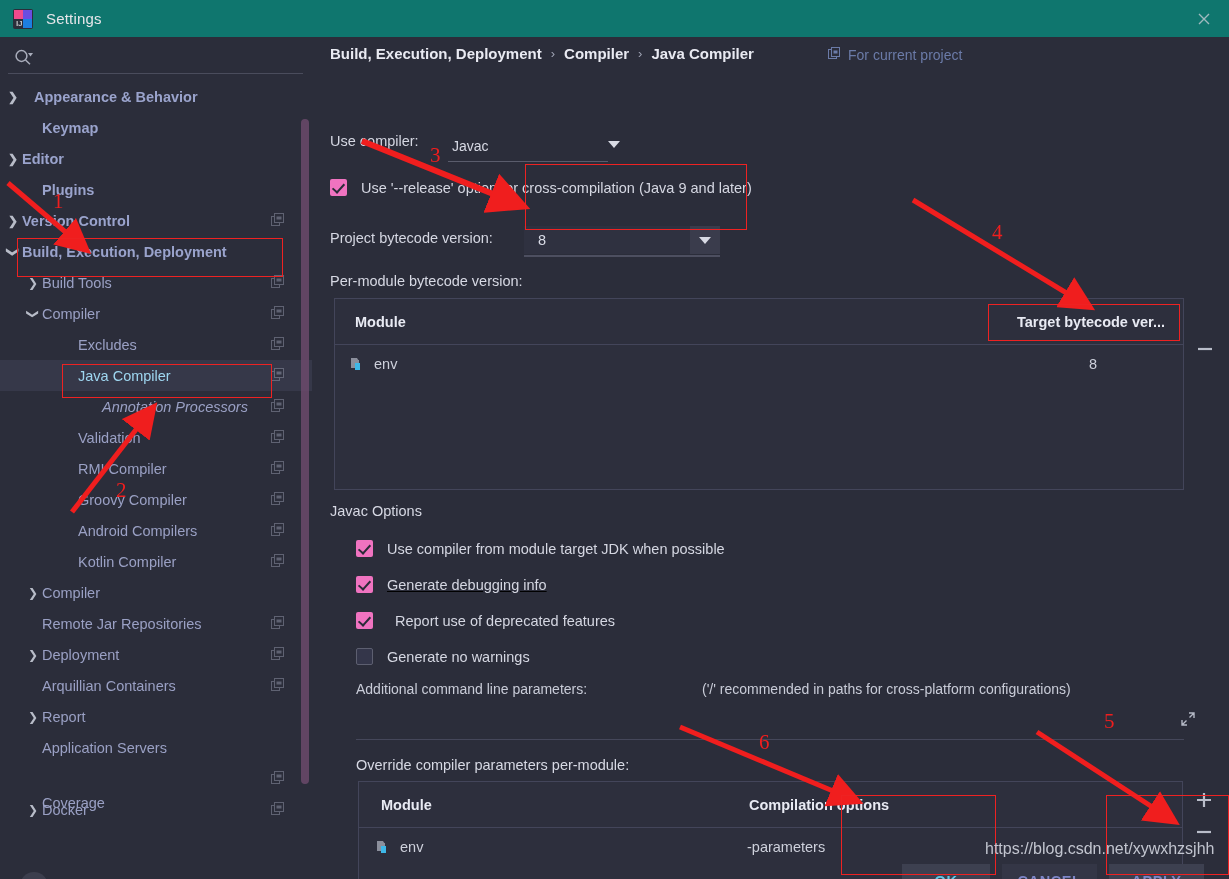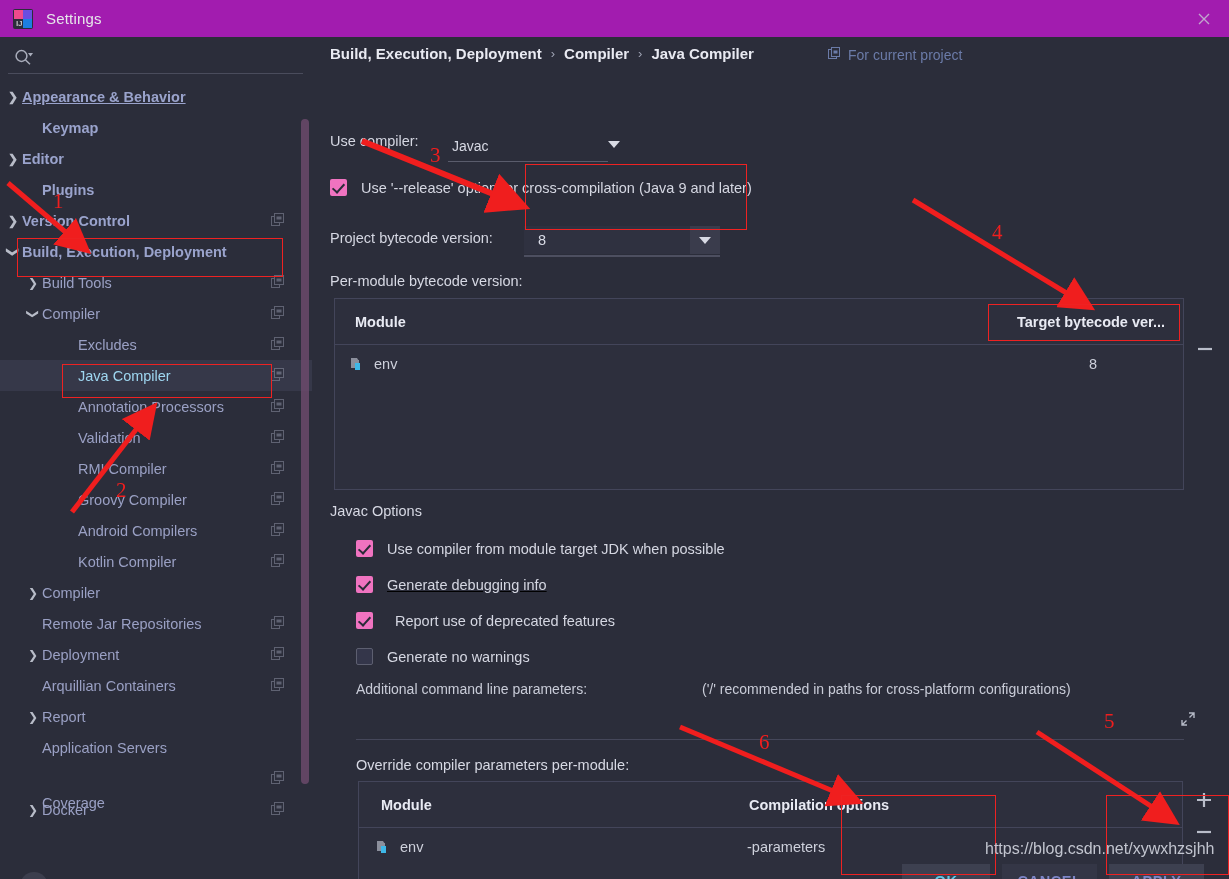--- a/index.html
+++ b/index.html
@@ -7,21 +7,21 @@
     width: 1229px; height: 879px;
     background: #2b2d3a;
     font-family: "Liberation Sans", sans-serif;
     overflow: hidden;
   }
   #root { position: relative; width: 1229px; height: 879px; background: #2b2d3a; }
 
   
   .titlebar {
     position: absolute; left: 0; top: 0; width: 1229px; height: 37px;
-    background: #a21caf;
+    background: #0f766e;
     display: flex; align-items: center;
   }
   .tb-logo { width: 22px; height: 22px; margin-left: 12px; position: relative; }
   .tb-title {
     margin-left: 12px; color: #e6e6ea; font-size: 15px; letter-spacing: .2px;
   }
   .tb-close {
     position: absolute; right: 0; top: 0; width: 50px; height: 37px;
     display: flex; align-items: center; justify-content: center;
   }
@@ -210,21 +210,21 @@
           <path d="M14 4 l5 0 l-2.5 3.6z" fill="#a9adbb"></path>
         </svg>
       </span>
       <input class="search-input" value="" placeholder="" style="">
       <div class="search-underline"></div>
     </div>
 
     <div class="tree" id="tree">
         <div class="titem bold">
           <span class="arrow" style="left: 6px;">❯</span>
-          <span class="tlabel" style="margin-left: 22px; text-decoration: underline;">Appearance &amp; Behavior</span>
+          <span class="tlabel" style="margin-left: 34px;">Appearance &amp; Behavior</span>
         </div>
         <div class="titem bold">
           <span class="tlabel" style="margin-left: 42px;">Keymap</span>
         </div>
         <div class="titem bold">
           <span class="arrow" style="left: 6px;">❯</span>
           <span class="tlabel" style="margin-left: 22px;">Editor</span>
         </div>
         <div class="titem bold">
           <span class="tlabel" style="margin-left: 42px;">Plugins</span>
@@ -270,21 +270,21 @@
         </div>
         <div class="titem selected">
           <span class="tlabel" style="margin-left: 78px;">Java Compiler</span>
           <span class="copy-ico"><svg width="14" height="14" viewBox="0 0 14 14">
               <rect x="0.5" y="3.5" width="8" height="9" stroke="#8a8ea0" fill="none"></rect>
               <rect x="3.5" y="0.5" width="9" height="9" stroke="#8a8ea0" fill="#2b2d3a"></rect>
               <rect x="5.5" y="3.5" width="5" height="3" fill="#8a8ea0"></rect>
             </svg></span>
         </div>
         <div class="titem">
-          <span class="tlabel" style="margin-left: 78px;">Annotation Processors</span>
+          <span class="tlabel" style="margin-left: 102px; font-style: italic;">Annotation Processors</span>
           <span class="copy-ico"><svg width="14" height="14" viewBox="0 0 14 14">
               <rect x="0.5" y="3.5" width="8" height="9" stroke="#8a8ea0" fill="none"></rect>
               <rect x="3.5" y="0.5" width="9" height="9" stroke="#8a8ea0" fill="#2b2d3a"></rect>
               <rect x="5.5" y="3.5" width="5" height="3" fill="#8a8ea0"></rect>
             </svg></span>
         </div>
         <div class="titem">
           <span class="tlabel" style="margin-left: 78px;">Validation</span>
           <span class="copy-ico"><svg width="14" height="14" viewBox="0 0 14 14">
               <rect x="0.5" y="3.5" width="8" height="9" stroke="#8a8ea0" fill="none"></rect>

